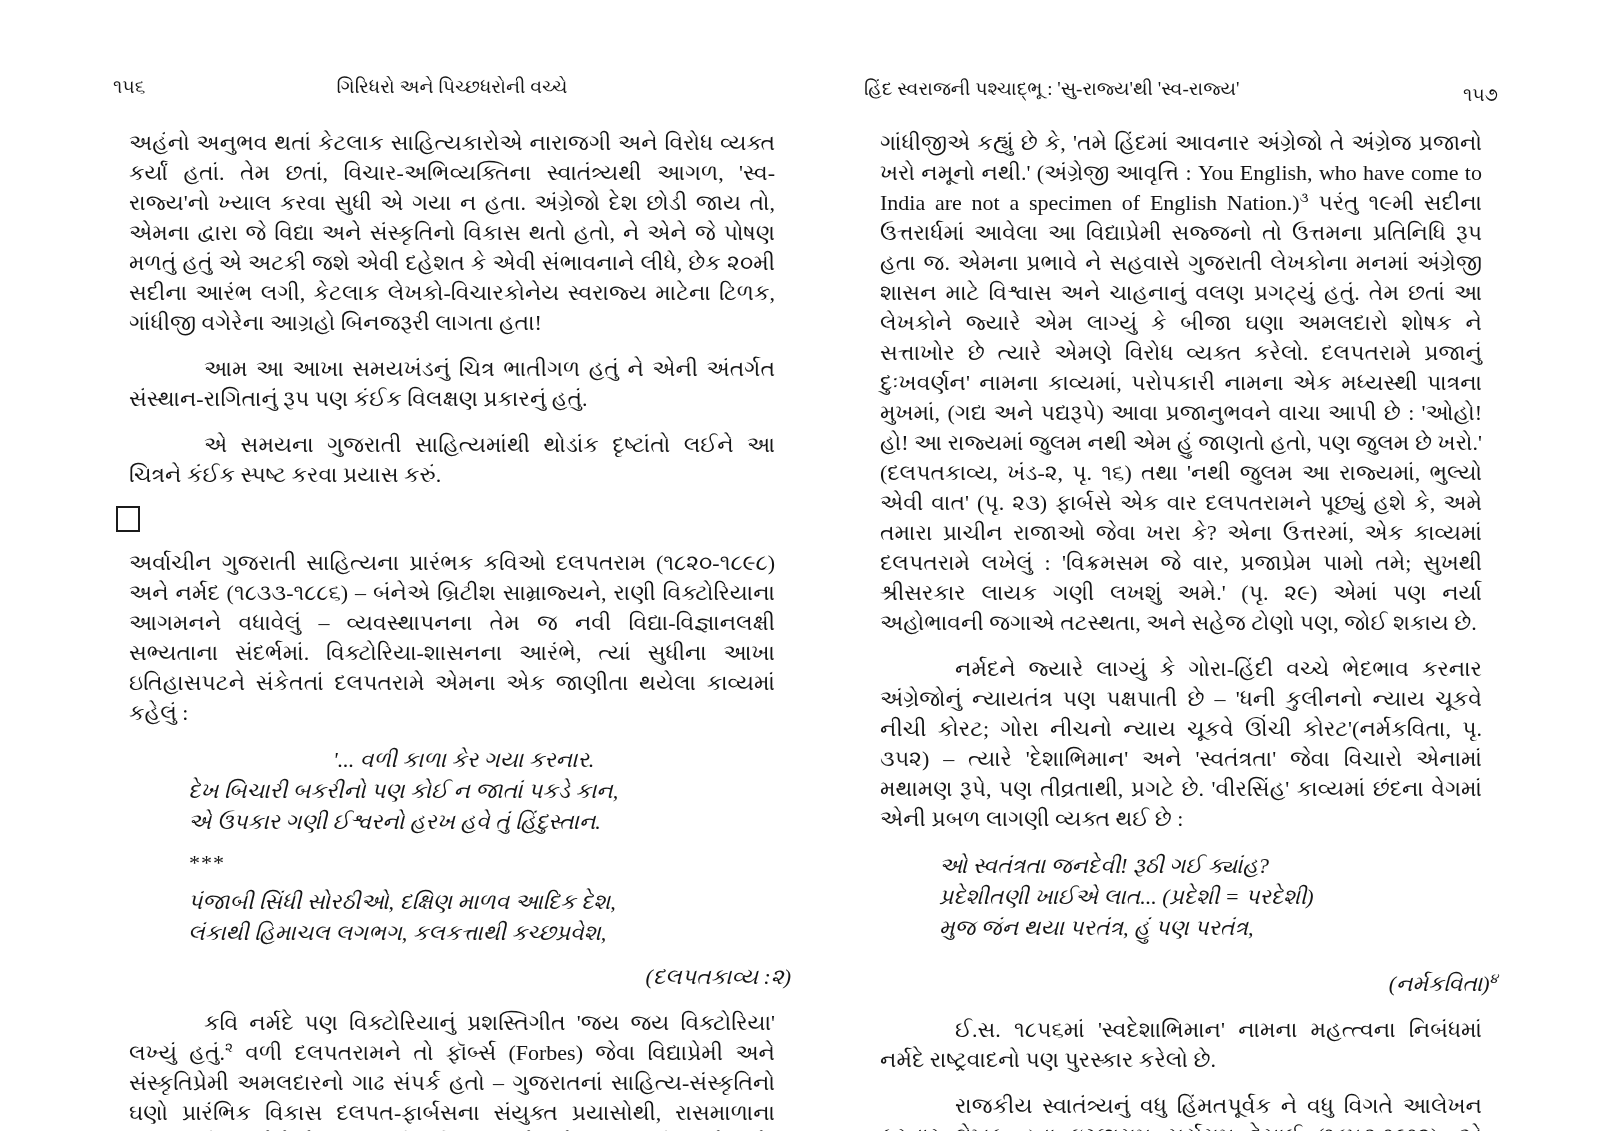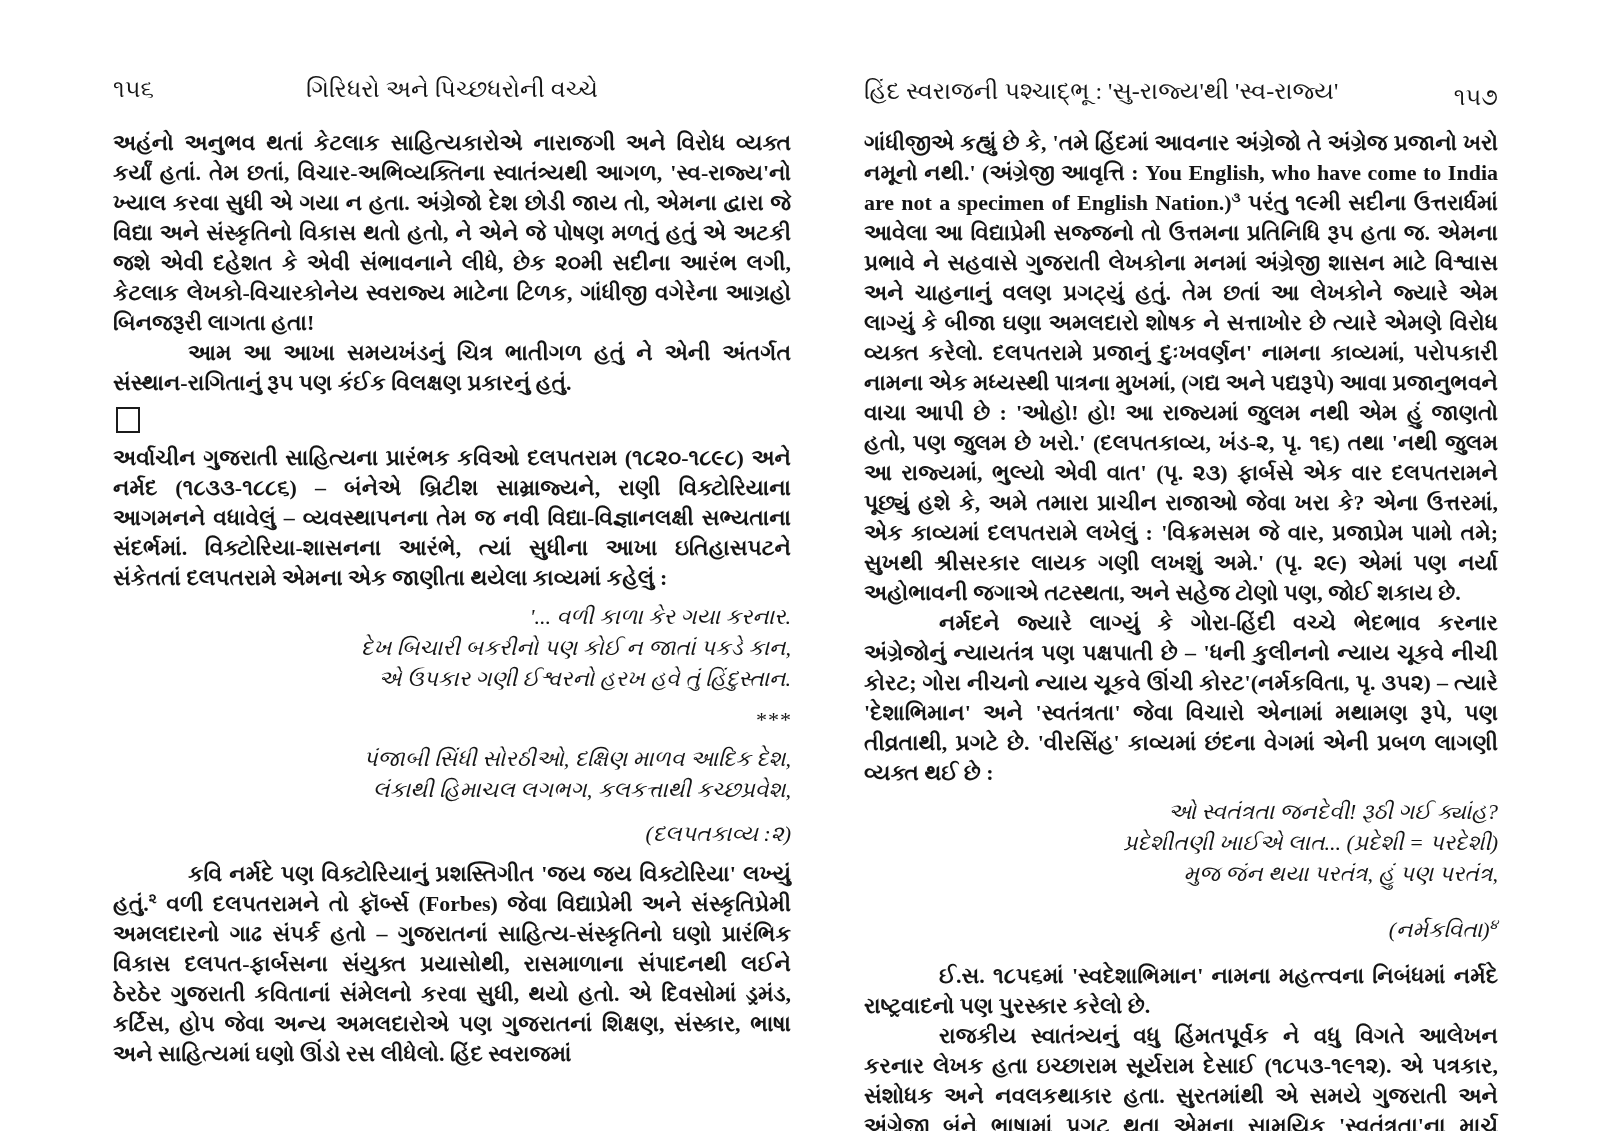--- a/index.html
+++ b/index.html
@@ -18,41 +18,41 @@
     color: #151515;
     font-family: "Liberation Serif", "DejaVu Serif", serif;
   }
   .page { position: absolute; top: 76px; }
   .page-left  { left: 113px; width: 678px; }
   .page-right { left: 864px; width: 634px; }
 
   .page-header {
     position: relative;
     height: 32px;
-    font-size: 24px;
+    font-size: 19px;
     margin-bottom: 20px;
     white-space: nowrap;
   }
   .page-left .page-num  { position: absolute; left: 0; top: 0; }
   .page-left .running-title { position: absolute; left: 50%; transform: translateX(-50%); top: 0; }
   .page-right .running-title { position: absolute; left: 0; top: 2px; }
   .page-right .page-num { position: absolute; right: 0; top: 8px; }
 
   .page-body {
     font-size: 22px;
     line-height: 30px;
     text-align: justify;
   }
-  p.para { margin: 0; font-weight: bold; }
+  p.para { margin: 16px; }
   p.para.indent { text-indent: 75px; }
 
   .verse {
     font-style: italic;
     margin: 8px 0 14px 75px;
-    text-align: right;
+    text-align: left;
     line-height: 31px;
   }
   .verse-line.extra-indent { margin-left: 145px; }
   .verse-gap { margin-top: 10px; margin-bottom: 8px; letter-spacing: 1px; }
 
   .attribution {
     text-align: right;
     font-style: italic;
     margin: 6px 0 10px 0;
   }
@@ -77,20 +77,21 @@
 <div class="spread">
 
   <div class="page page-left">
     <div class="page-header">
       <span class="page-num">૧૫૬</span>
       <span class="running-title">ગિરિધરો અને પિચ્છધરોની વચ્ચે</span>
     </div>
     <div class="page-body">
         <p class="para">અહંનો અનુભવ થતાં કેટલાક સાહિત્યકારોએ નારાજગી અને વિરોધ વ્યક્ત કર્યાં હતાં. તેમ છતાં, વિચાર-અભિવ્યક્તિના સ્વાતંત્ર્યથી આગળ, 'સ્વ-રાજ્ય'નો ખ્યાલ કરવા સુધી એ ગયા ન હતા. અંગ્રેજો દેશ છોડી જાય તો, એમના દ્વારા જે વિદ્યા અને સંસ્કૃતિનો વિકાસ થતો હતો, ને એને જે પોષણ મળતું હતું એ અટકી જશે એવી દહેશત કે એવી સંભાવનાને લીધે, છેક ૨૦મી સદીના આરંભ લગી, કેટલાક લેખકો-વિચારકોનેય સ્વરાજ્ય માટેના ટિળક, ગાંધીજી વગેરેના આગ્રહો બિનજરૂરી લાગતા હતા!</p>
         <p class="para indent">આમ આ આખા સમયખંડનું ચિત્ર ભાતીગળ હતું ને એની અંતર્ગત સંસ્થાન-રાગિતાનું રૂપ પણ કંઈક વિલક્ષણ પ્રકારનું હતું.</p>
+        <p class="para indent">એ સમયના ગુજરાતી સાહિત્યમાંથી થોડાંક દૃષ્ટાંતો લઈને આ ચિત્રને કંઈક સ્પષ્ટ કરવા પ્રયાસ કરું.</p>
         <div class="section-square"></div>
         <p class="para">અર્વાચીન ગુજરાતી સાહિત્યના પ્રારંભક કવિઓ દલપતરામ (૧૮૨૦-૧૮૯૮) અને નર્મદ (૧૮૩૩-૧૮૮૬) – બંનેએ બ્રિટીશ સામ્રાજ્યને, રાણી વિક્ટોરિયાના આગમનને વધાવેલું – વ્યવસ્થાપનના તેમ જ નવી વિદ્યા-વિજ્ઞાનલક્ષી સભ્યતાના સંદર્ભમાં. વિક્ટોરિયા-શાસનના આરંભે, ત્યાં સુધીના આખા ઇતિહાસપટને સંકેતતાં દલપતરામે એમના એક જાણીતા થયેલા કાવ્યમાં કહેલું :</p>
         <div class="verse">
           <div class="verse-line extra-indent">'... વળી કાળા કેર ગયા કરનાર.</div>
           <div class="verse-line">દેખ બિચારી બકરીનો પણ કોઈ ન જાતાં પકડે કાન,</div>
           <div class="verse-line">એ ઉપકાર ગણી ઈશ્વરનો હરખ હવે તું હિંદુસ્તાન.</div>
           <div class="verse-line verse-gap">***</div>
           <div class="verse-line">પંજાબી સિંધી સોરઠીઓ, દક્ષિણ માળવ આદિક દેશ,</div>
           <div class="verse-line">લંકાથી હિમાચલ લગભગ, કલકત્તાથી કચ્છપ્રવેશ,</div>
         </div>

